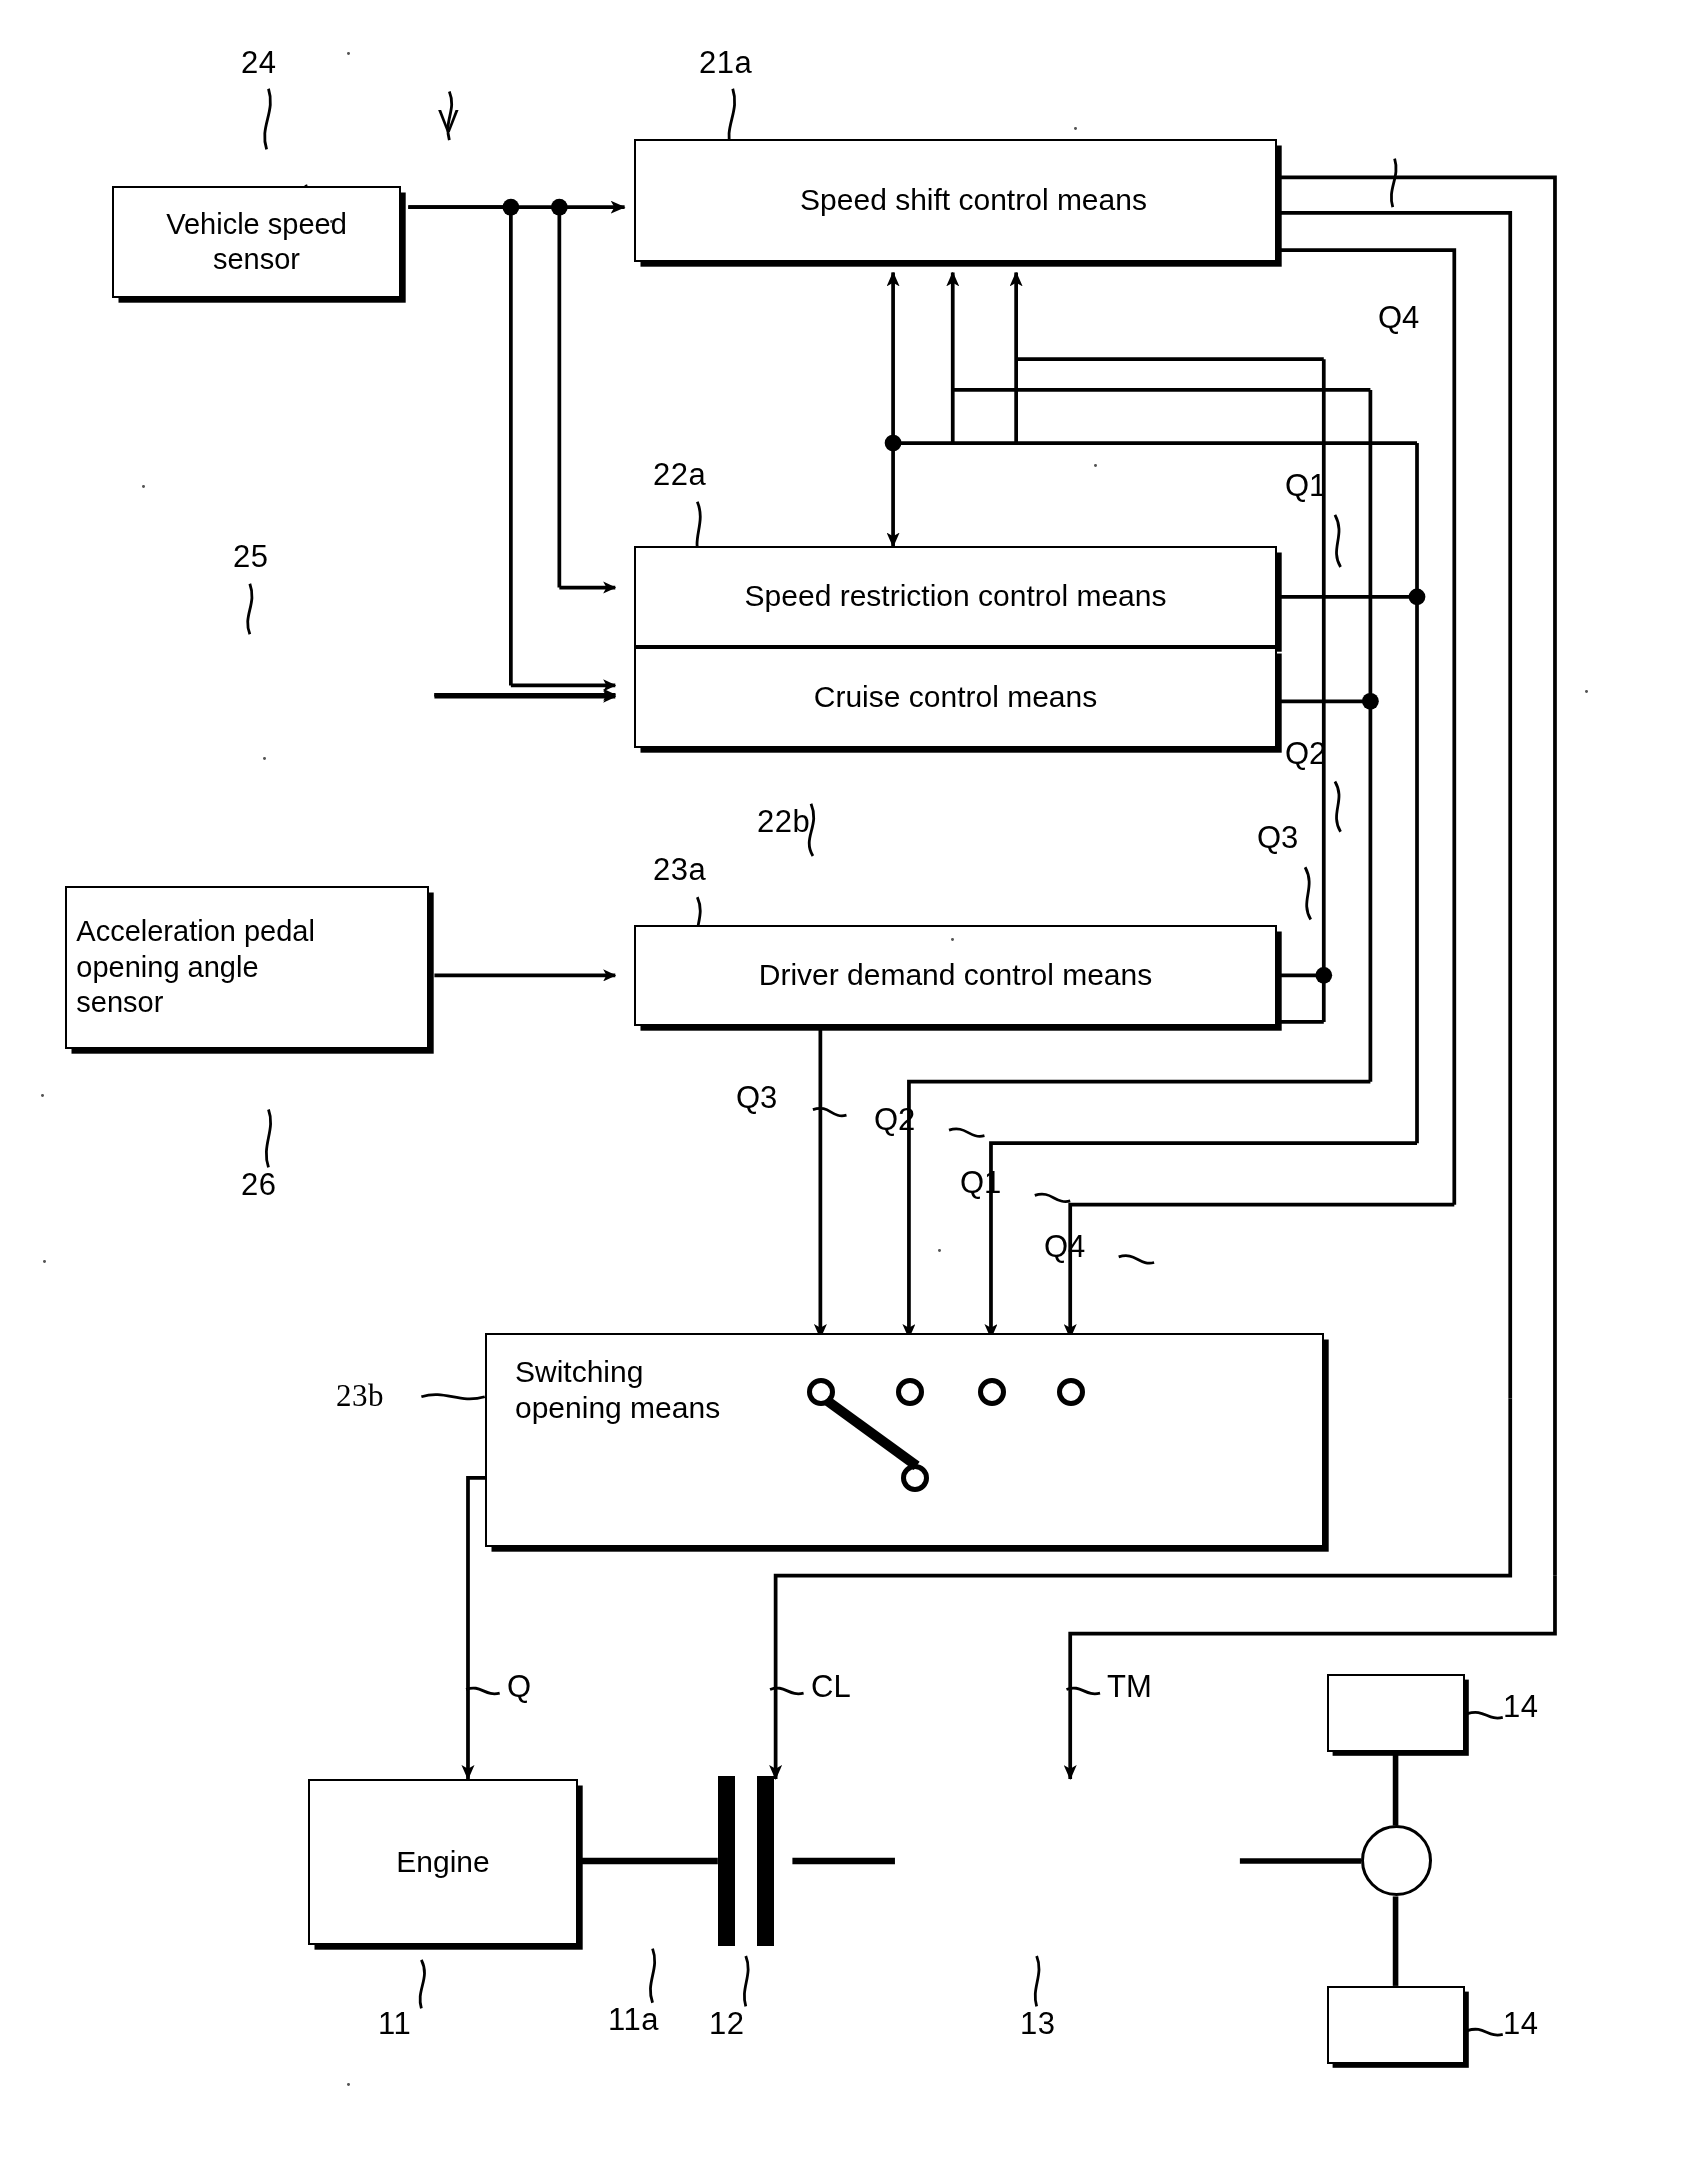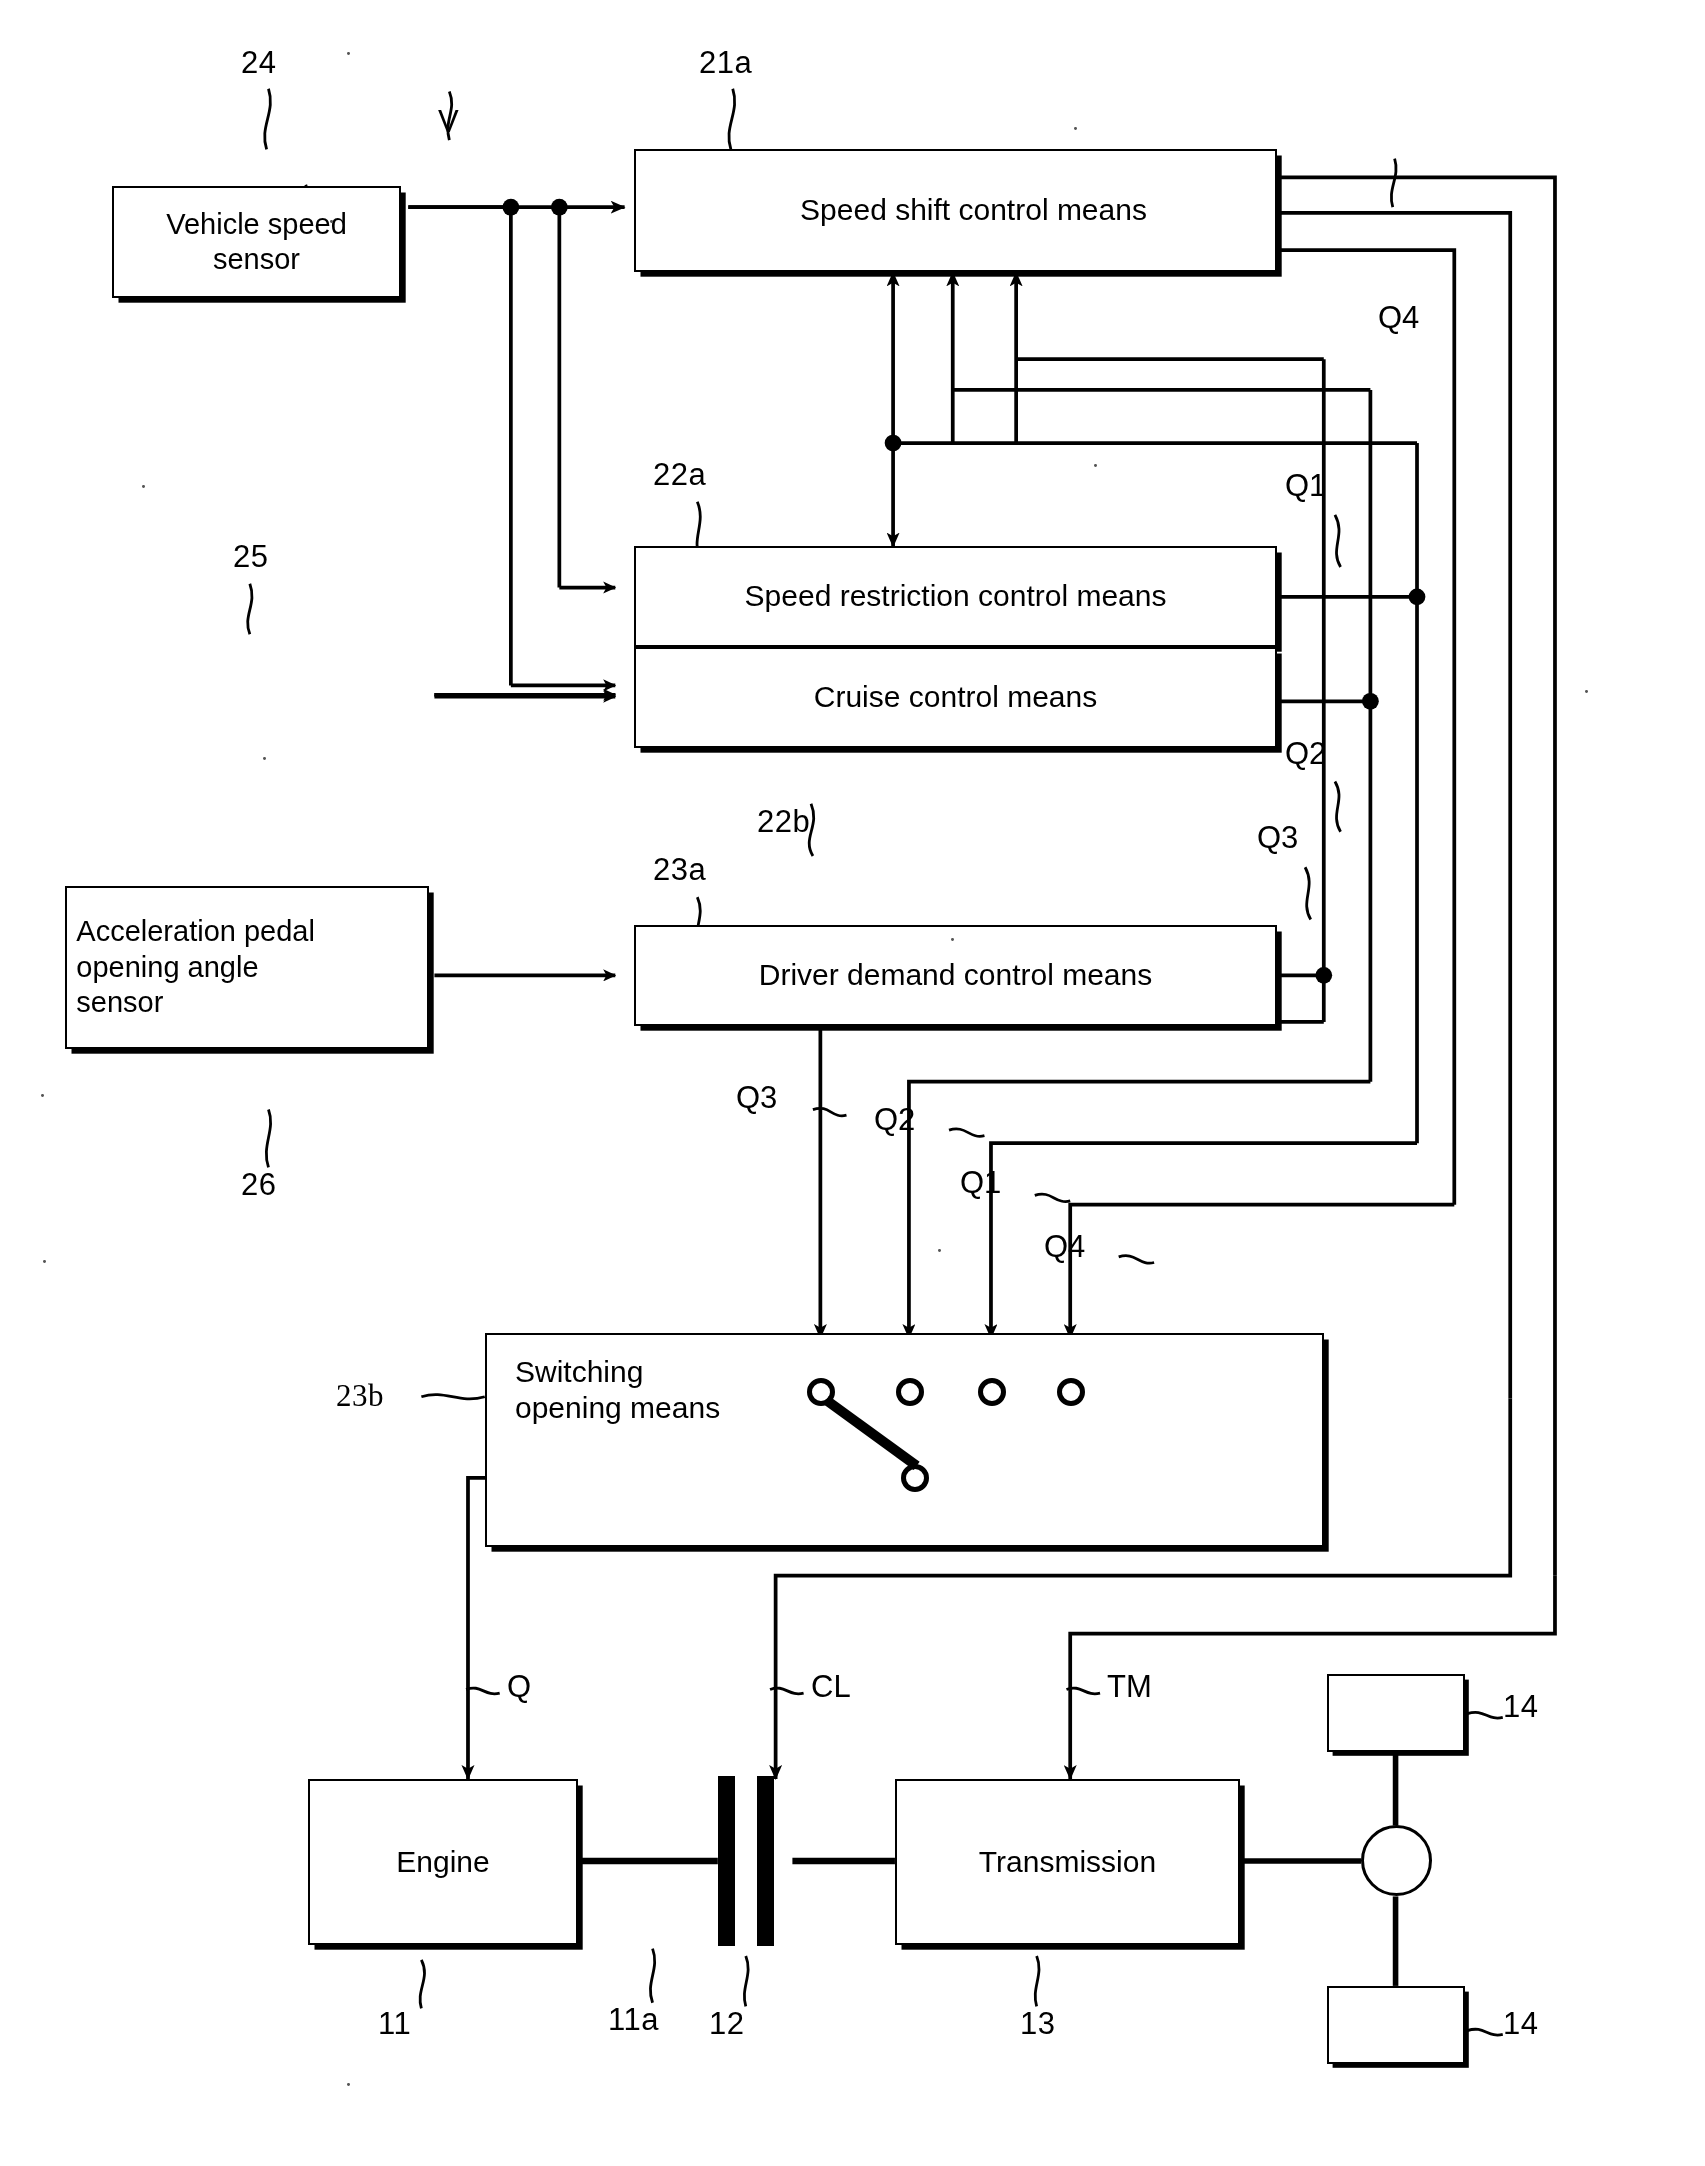--- a/index.html
+++ b/index.html
@@ -157,21 +157,21 @@
 
   <div class="ref" style="left:233px;top:539px;">25</div>
 
   <div class="box t31 lefttext" style="left:65px;top:886px;width:364px;height:163px;">
     <span style="white-space:pre-line">Acceleration  pedal
 opening  angle
 sensor</span>
   </div>
   <div class="ref" style="left:241px;top:1167px;">26</div>
 
-  <div class="box t32" style="left:634px;top:149px;width:643px;height:123px;padding-left:36px;">
+  <div class="box t32" style="left:634px;top:139px;width:643px;height:123px;padding-left:36px;">
     <span>Speed  shift  control  means</span>
   </div>
   <div class="ref" style="left:699px;top:45px;">21a</div>
 
   <div class="box t32" style="left:634px;top:546px;width:643px;height:101px;">
     <span>Speed  restriction  control  means</span>
   </div>
   <div class="ref" style="left:653px;top:457px;">22a</div>
 
   <div class="box t32" style="left:634px;top:647px;width:643px;height:101px;">
@@ -202,23 +202,20 @@
   <div class="box t32" style="left:308px;top:1779px;width:270px;height:166px;">
     <span>Engine</span>
   </div>
   <div class="ref" style="left:378px;top:2006px;">11</div>
   <div class="ref" style="left:608px;top:2002px;">11a</div>
 
   <div class="bar" style="left:718px;top:1776px;width:17px;height:170px;"></div>
   <div class="bar" style="left:757px;top:1776px;width:17px;height:170px;"></div>
   <div class="ref" style="left:686px;top:2006px;margin-left:23px;">12</div>
 
-  <div class="box t32" style="left:895px;top:1779px;width:345px;height:166px;">
-    <span>Transmission</span>
-  </div>
   <div class="ref" style="left:1020px;top:2006px;">13</div>
 
   <div class="circ" style="left:1361px;top:1825px;width:71px;height:71px;"></div>
   <div class="plain" style="left:1327px;top:1674px;width:138px;height:78px;"></div>
   <div class="plain" style="left:1327px;top:1986px;width:138px;height:78px;"></div>
   <div class="ref" style="left:1503px;top:1689px;">14</div>
   <div class="ref" style="left:1503px;top:2006px;">14</div>
 
   <div class="sig" style="left:438px;top:104px;">V</div>
   <div class="sig" style="left:1378px;top:300px;">Q4</div>

